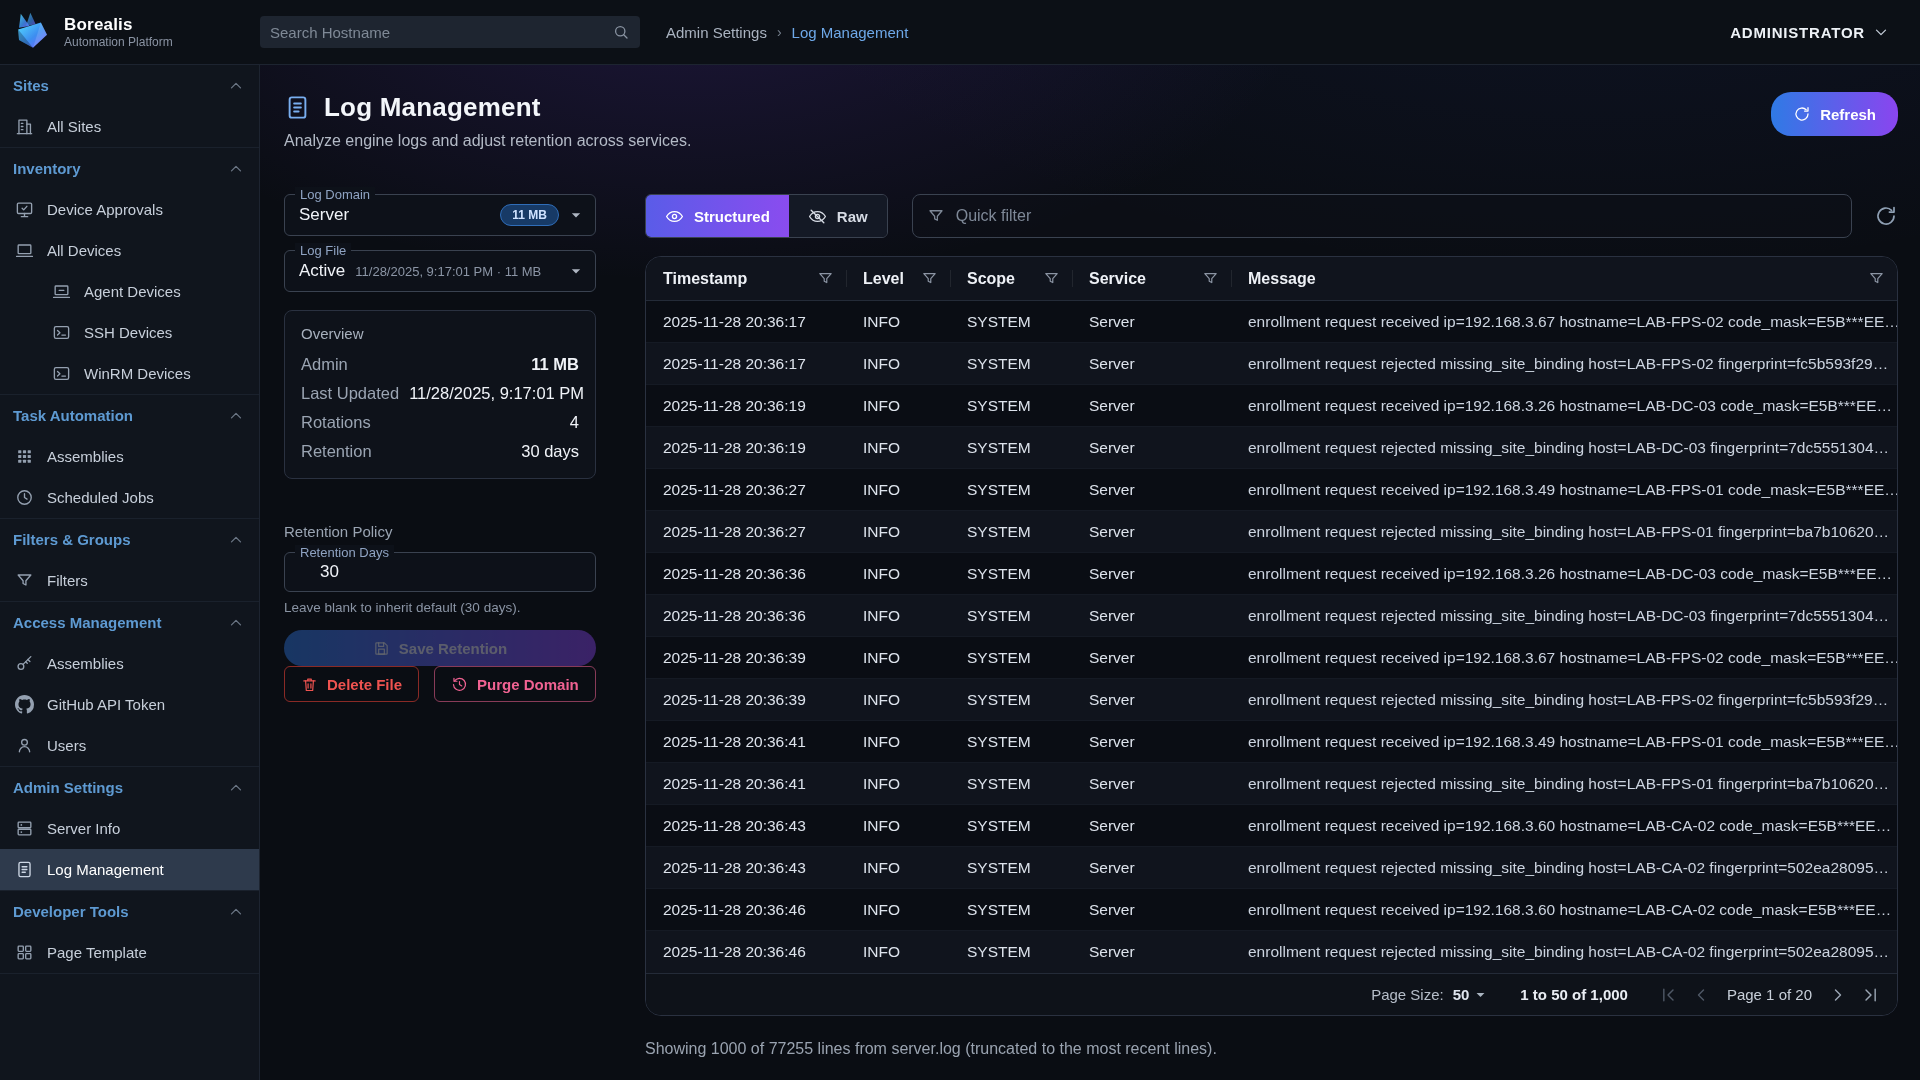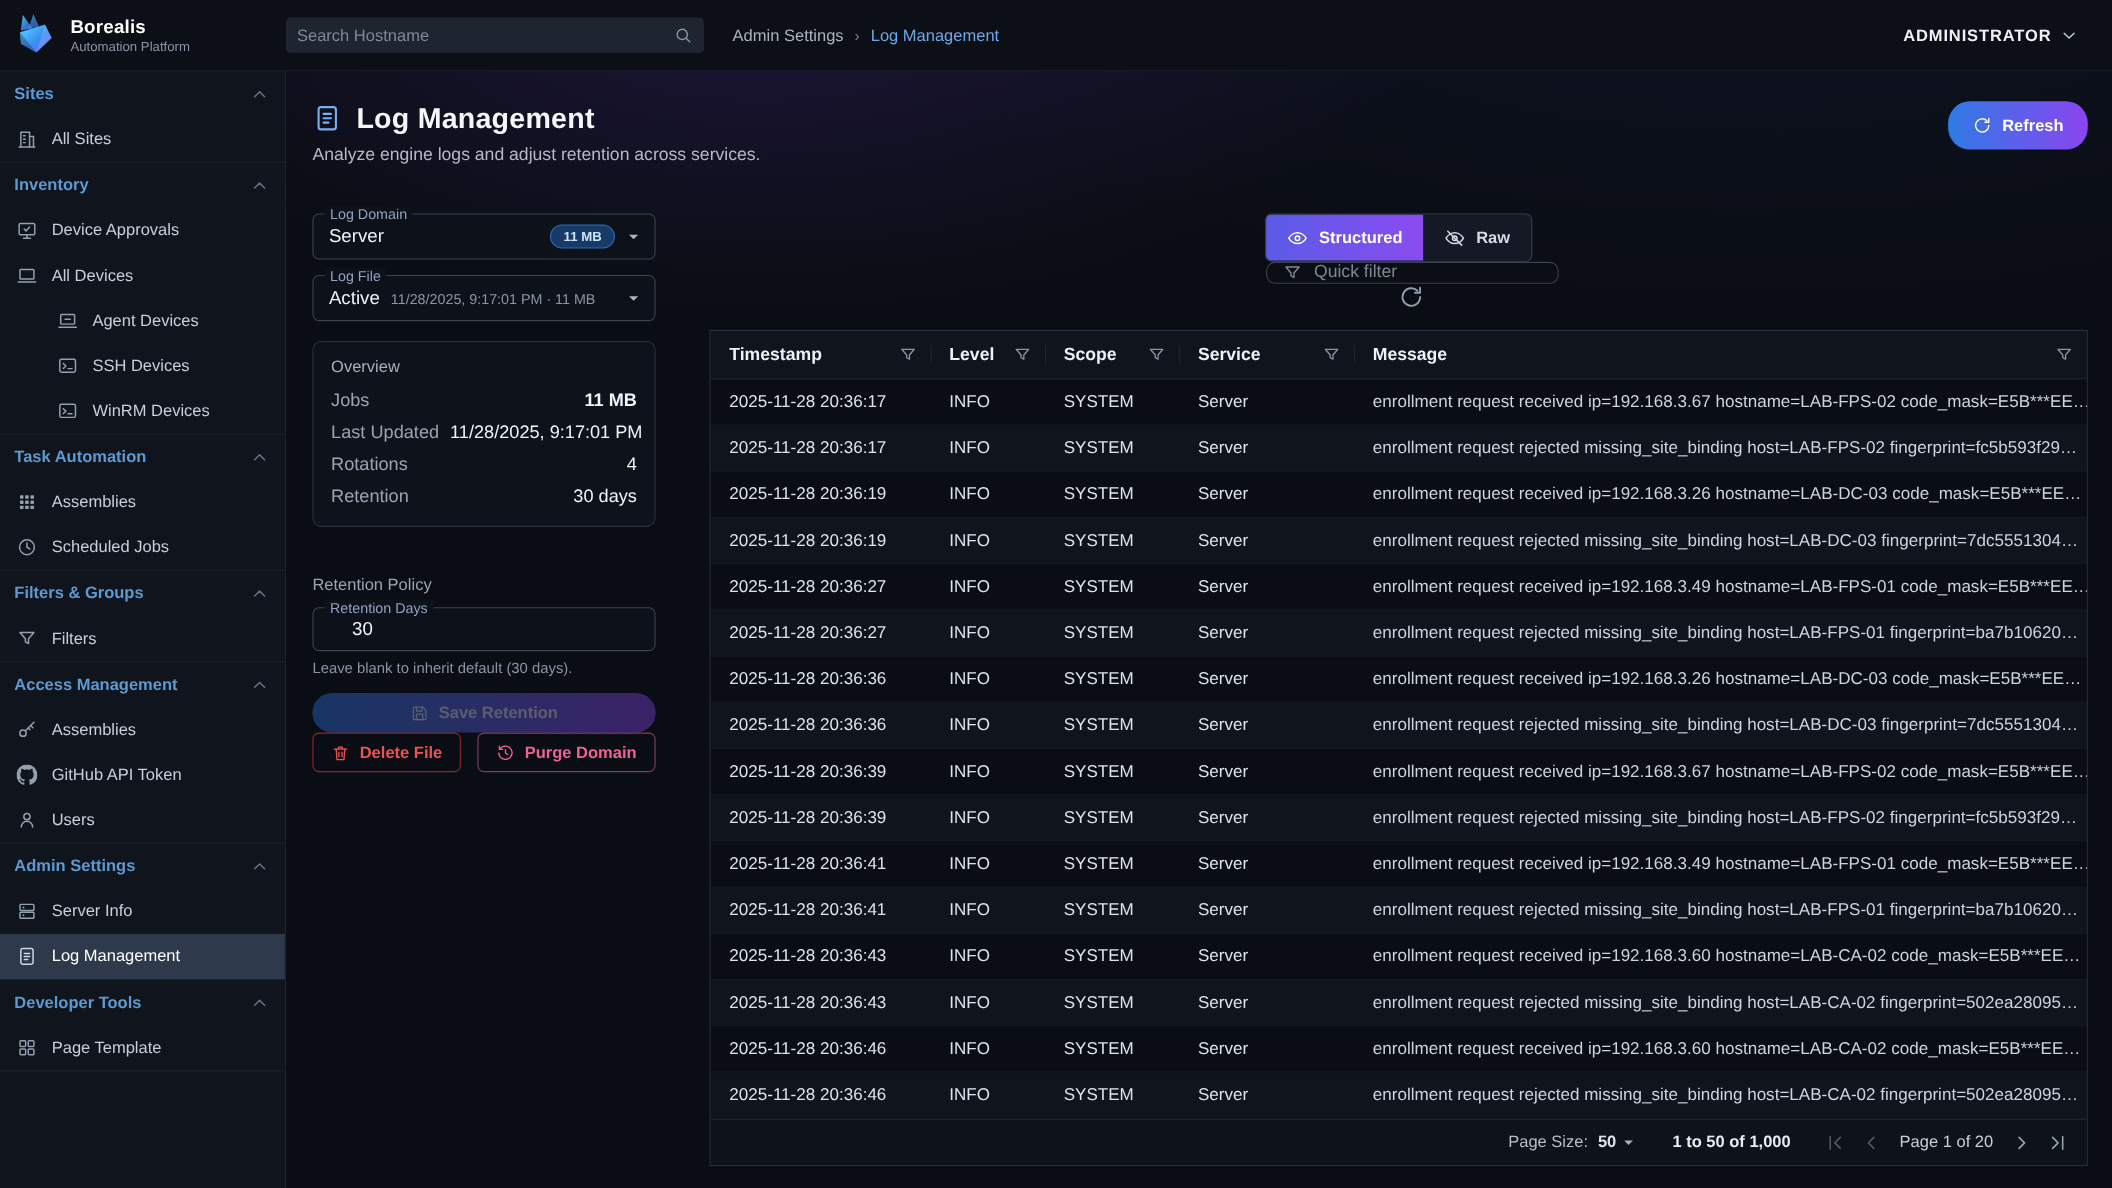--- a/index.html
+++ b/index.html
@@ -80,32 +80,32 @@
   .help-text{margin-top:8px;font-size:13.5px;color:#8a94a4;}
   .save-btn{margin-top:15px;width:100%;height:36px;border-radius:18px;border:none;display:flex;align-items:center;justify-content:center;gap:9px;background:linear-gradient(90deg,#2f7ae5,#8a45ef);opacity:.38;color:rgba(255,255,255,.8);font-size:15px;font-weight:700;font-family:inherit;cursor:default;}
   .save-btn .icon{width:17px;height:17px;}
   .danger-row{display:flex;gap:15px;}
   .btn-outline{height:36px;padding:0 16px;border-radius:6px;background:transparent;display:flex;align-items:center;gap:9px;font-size:15px;font-weight:600;font-family:inherit;cursor:pointer;white-space:nowrap;}
   .btn-outline .icon{width:17px;height:17px;}
   .btn-delete{border:1px solid rgba(244,67,54,.55);color:#ef5350;}
   .btn-purge{border:1px solid rgba(240,98,146,.55);color:#f06292;}
 
   
-  .filter-row{display:flex;align-items:center;flex-direction:column;}
+  .filter-row{display:flex;align-items:center;}
   .view-toggle{display:flex;height:44px;border:1px solid #3a4250;border-radius:6px;overflow:hidden;flex:0 0 auto;}
   .toggle-btn{display:flex;align-items:center;gap:10px;padding:0 19px;font-size:15px;font-weight:600;color:#d6dbe4;background:#141925;cursor:pointer;border:none;font-family:inherit;}
   .toggle-btn.active{background:linear-gradient(90deg,#5a5ce8,#8a4cef);color:#fff;}
   .toggle-btn .icon{width:19px;height:19px;}
   .quick-filter{flex:1;height:44px;margin-left:24px;border:1px solid #3a4250;border-radius:8px;display:flex;align-items:center;padding:0 14px;gap:11px;background:rgba(13,16,24,.5);}
   .quick-filter .icon{width:18px;height:18px;color:#7e8897;}
   .quick-filter input{flex:1;background:none;border:none;outline:none;color:#e6eaf0;font-size:16px;font-family:inherit;}
   .quick-filter input::placeholder{color:#7e8897;}
   .mini-refresh{margin-left:22px;width:24px;height:24px;color:#8fa0b4;cursor:pointer;flex:0 0 24px;}
 
-  .table{margin-top:18px;border:1px solid #2a3140;border-radius:0;overflow:hidden;background:#0a0d14;}
+  .table{margin-top:18px;border:1px solid #2a3140;border-radius:16px;overflow:hidden;background:#0a0d14;}
   .thead,.tr{display:grid;grid-template-columns:200px 104px 122px 159px 1fr;}
   .thead{height:44px;background:#10141d;border-bottom:1px solid #242b38;}
   .th{display:flex;align-items:center;justify-content:space-between;padding:0 12px 0 17px;font-size:16px;font-weight:700;color:#eef1f6;position:relative;}
   .th+.th::before{content:"";position:absolute;left:0;top:13px;bottom:13px;width:1px;background:rgba(255,255,255,.08);}
   .th .th-filter{width:17px;height:17px;color:#8b94a3;cursor:pointer;}
   .tr{height:42px;border-bottom:1px solid #151a24;cursor:default;}
   .tr:nth-child(odd){background:#0a0d14;}
   .tr:nth-child(even){background:#10141d;}
   .tr:last-child{border-bottom:none;}
   .td{display:flex;align-items:center;padding:0 12px 0 17px;font-size:15.5px;color:#dde3ec;white-space:nowrap;overflow:hidden;}
@@ -450,21 +450,21 @@
                 <svg viewBox="0 0 24 24" fill="currentColor">
                   <path d="M7 10l5 5 5-5z"></path>
                 </svg>
               </span>
           </div>
 
           <div class="overview">
             <div class="overview-title">Overview</div>
             <div>
                 <div class="ov-row bold">
-                  <span class="ov-label">Jobs</span>
+                  <span class="ov-label">Admin</span>
                   <span class="ov-value">11 MB</span>
                 </div>
                 <div class="ov-row">
                   <span class="ov-label">Last Updated</span>
                   <span class="ov-value">11/28/2025, 9:17:01 PM</span>
                 </div>
                 <div class="ov-row">
                   <span class="ov-label">Rotations</span>
                   <span class="ov-value">4</span>
                 </div>

